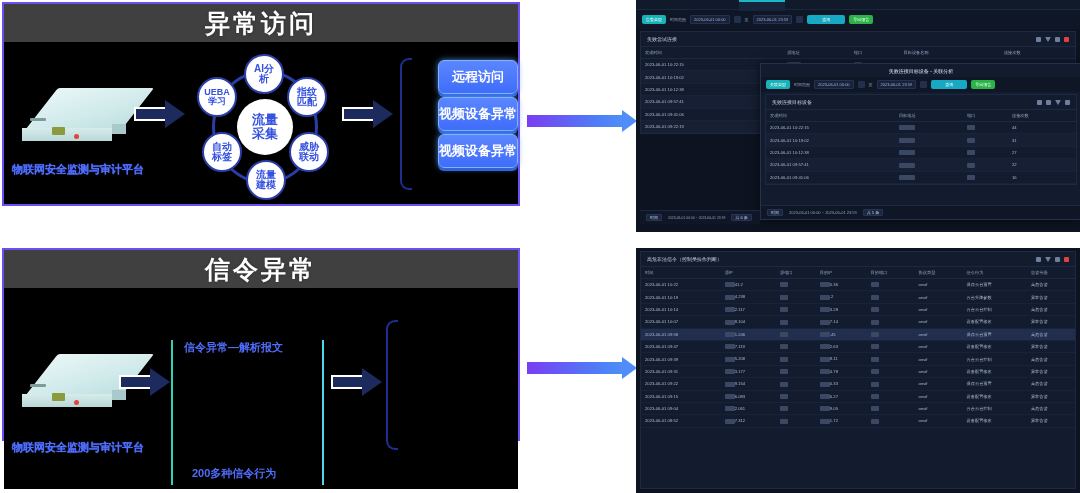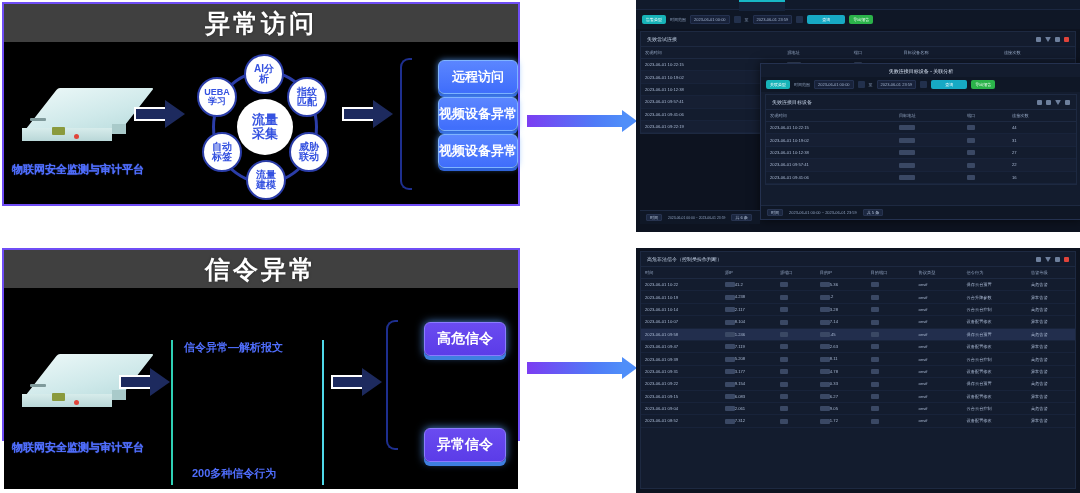--- a/index.html
+++ b/index.html
@@ -223,25 +223,20 @@
       <div class="mid-text" style="left:180px;top:52px;">信令异常—解析报文</div>
       <div class="mid-text" style="left:188px;top:178px;">200多种信令行为</div>
 
       <div class="barrow" style="left:327px;top:80px;width:54px;height:28px;">
         <div class="head-o"></div>
           <div class="shaft"></div>
           <div class="head"></div>
       </div>
 
       <div class="brace" style="left:382px;top:32px;width:10px;height:126px;"></div>
-      <div class="pillcol" style="left:392px;top:34px;width:110px;gap:0;">
-        <div class="pill purple" style="height:28px;font-size:14px;">高危信令</div>
-        <div style="height:72px;"></div>
-        <div class="pill purple" style="height:28px;font-size:14px;">异常信令</div>
-      </div>
     </div>
   </div>
 
   <div class="garrow" style="left:527px;top:357px;width:110px;">
     <div class="g-shaft"></div>
       <div class="g-head"></div>
   </div>
 
   <div class="shot" style="left:636px;top:0px;width:444px;height:232px;">
     <div class="shot-topbar">

